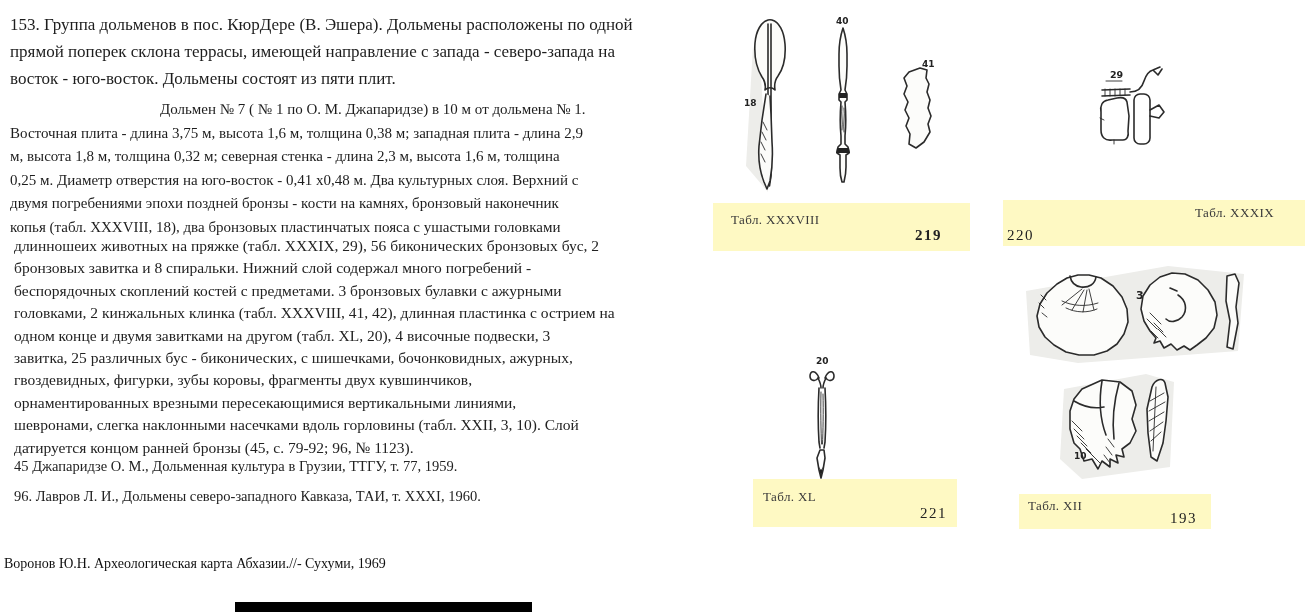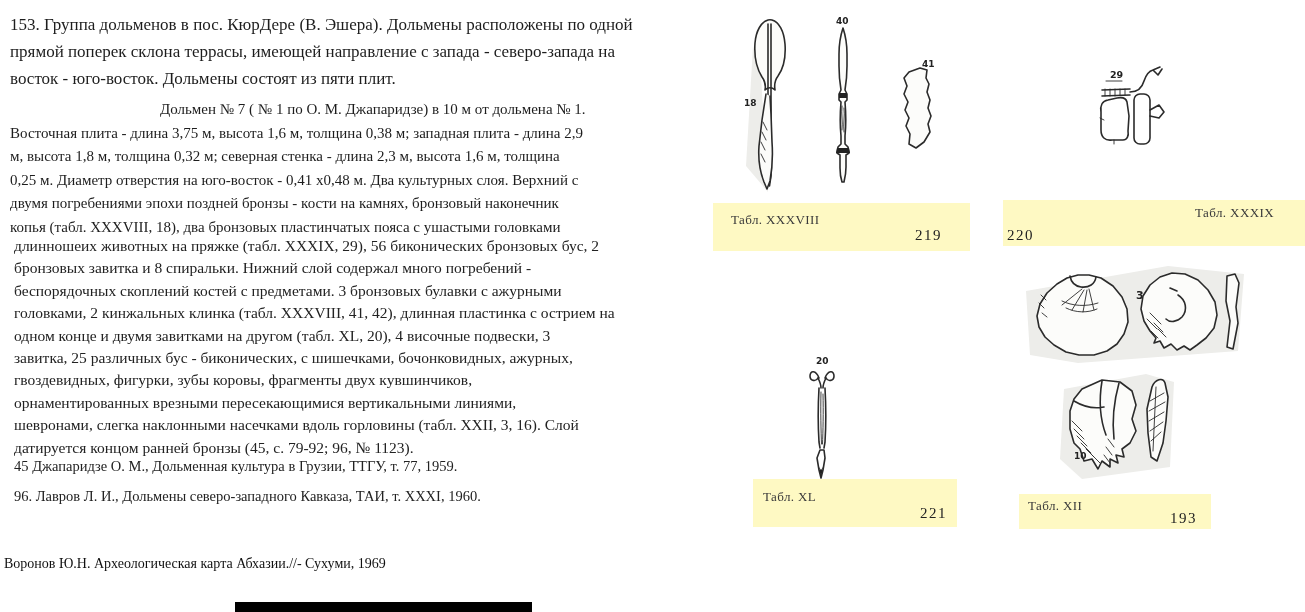--- a/index.html
+++ b/index.html
@@ -48,21 +48,21 @@
     </div>
   <div class="block p3">
       <div class="line">длинношеих животных на пряжке (табл. XXXIX, 29), 56 биконических бронзовых бус, 2</div>
       <div class="line">бронзовых завитка и 8 спиральки. Нижний слой содержал много погребений -</div>
       <div class="line">беспорядочных скоплений костей с предметами. 3 бронзовых булавки с ажурными</div>
       <div class="line">головками, 2 кинжальных клинка (табл. XXXVIII, 41, 42), длинная пластинка с острием на</div>
       <div class="line">одном конце и двумя завитками на другом (табл. XL, 20), 4 височные подвески, 3</div>
       <div class="line">завитка, 25 различных бус - биконических, с шишечками, бочонковидных, ажурных,</div>
       <div class="line">гвоздевидных, фигурки, зубы коровы, фрагменты двух кувшинчиков,</div>
       <div class="line">орнаментированных врезными пересекающимися вертикальными линиями,</div>
-      <div class="line">шевронами, слегка наклонными насечками вдоль горловины (табл. XXII, 3, 16). Слой</div>
+      <div class="line">шевронами, слегка наклонными насечками вдоль горловины (табл. XXII, 3, 10). Слой</div>
       <div class="line">датируется концом ранней бронзы (45, с. 79-92; 96, № 1123).</div>
     </div>
   <div class="block fn fn1">45 Джапаридзе О. М., Дольменная культура в Грузии, ТТГУ, т. 77, 1959.</div>
   <div class="block fn fn2">96. Лавров Л. И., Дольмены северо-западного Кавказа, ТАИ, т. XXXI, 1960.</div>
   <div class="block citation">Воронов Ю.Н. Археологическая карта Абхазии.//- Сухуми, 1969</div>
   <div class="scan-bar"></div>
 
   <svg class="fig" style="left:744px;top:16px;" width="50" height="180" viewBox="0 0 50 180">
     <polygon class="shadow" points="9,30 2,150 24,176 17,60"></polygon>
     <path class="paper" d="M24,4 C17,6 12,15 11,27 C10,41 13,53 18,61 C21,65 22,69 21,74 C24,71 28,71 31,74 C30,68 31,64 34,60 C39,53 42,42 41,28 C40,15 35,6 28,4 C26,3.4 26,3.4 24,4 Z"></path>
@@ -126,21 +126,21 @@
     <path d="M52,12 C49,30 50,50 56,66 M69,14 C64,32 62,52 64,70 M24,32 C34,38 44,40 54,38"></path>
     <path class="thin" d="M22,52 L32,62 M24,60 L34,70 M27,67 L37,77 M31,74 L41,84 M36,80 L44,88 M42,86 L50,94"></path>
     <path class="thin" d="M58,70 L64,78 M56,78 L62,86 M54,86 L60,94"></path>
     <text x="24" y="90" font-size="9">10</text>
     <path class="paper" d="M102,18 C105,10 113,8 115,14 L118,28 L116,52 L113,74 L107,92 L101,88 L98,64 L97,40 Z"></path>
     <path class="thin" d="M106,18 L103,82 M100,32 L114,24 M99,42 L115,33 M99,52 L114,43 M100,62 L113,53 M101,72 L111,63"></path>
   </svg>
 
   <div class="plate" style="left:713px;top:203px;width:257px;height:48px;">
     <span class="plabel" style="left:18px;top:9px;">Табл. XXXVIII</span>
-    <span class="pnum" style="right:28px;bottom:7px;">219</span>
+    <span class="pnum" style="right:28px;bottom:7px;font-weight:bold;">219</span>
   </div>
 
   <div class="plate" style="left:1003px;top:200px;width:282px;height:46px;padding-left:47px;">
     <span class="plabel" style="right:58px;top:5px;">Табл. XXXIX</span>
     <span class="pnum" style="left:4px;bottom:2px;">220</span>
   </div>
 
   <div class="plate" style="left:733px;top:479px;width:204px;height:48px;margin-left:20px;">
     <span class="plabel" style="left:10px;top:10px;">Табл. XL</span>
     <span class="pnum" style="right:10px;bottom:5px;">221</span>

